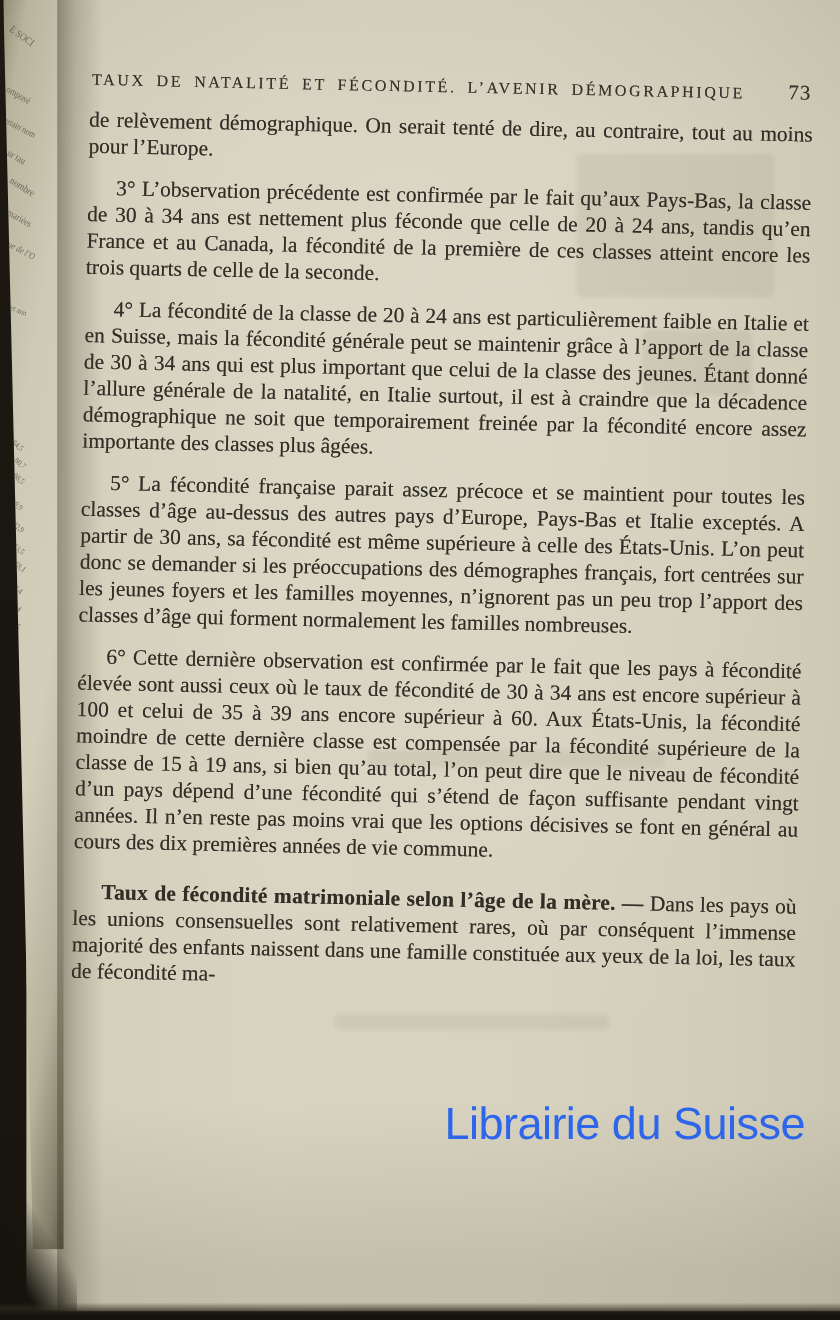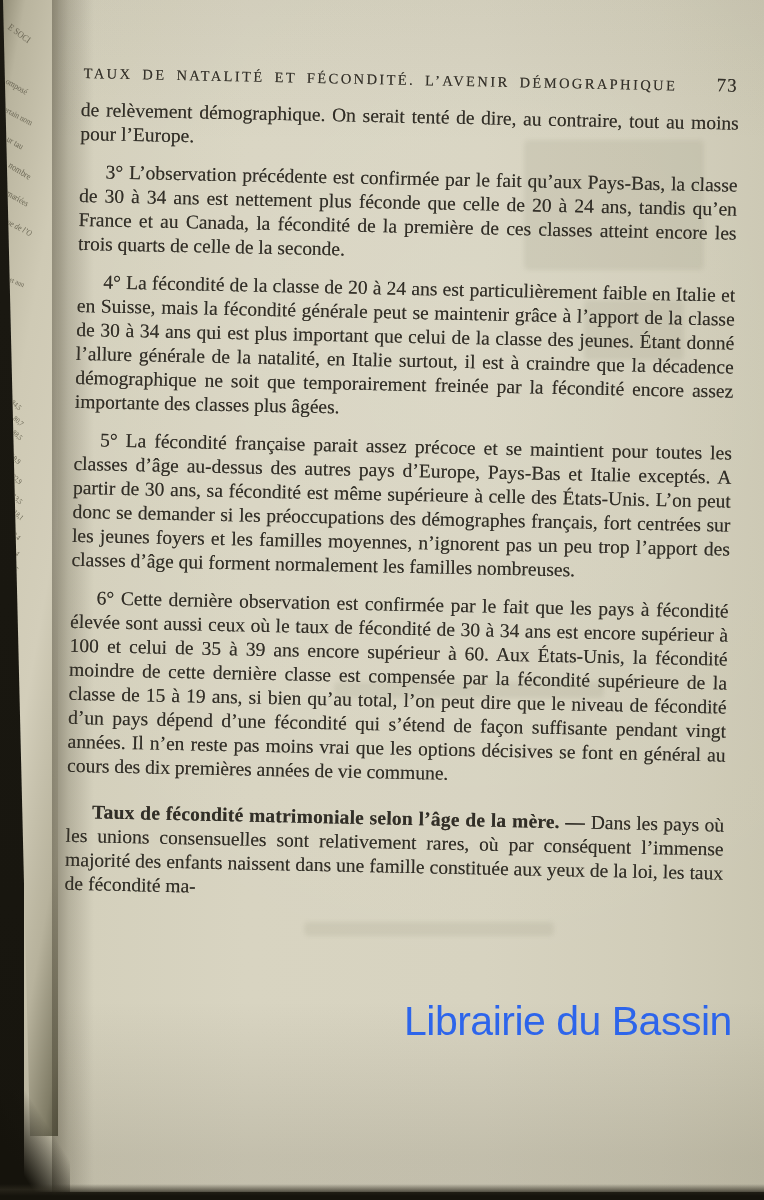--- a/index.html
+++ b/index.html
@@ -101,14 +101,14 @@
       <span class="fragment" style="top: 528px; left: 14px; font-size: 7.5px; transform: rotate(40deg) scaleX(0.85);">63,4</span>
       <span class="fragment" style="top: 544px; left: 13px; font-size: 7.5px; transform: rotate(40deg) scaleX(0.85);">66,4</span>
       <span class="fragment" style="top: 560px; left: 12px; font-size: 7.5px; transform: rotate(40deg) scaleX(0.85);">51,5</span>
       <span class="fragment ital" style="top: 614px; left: 8px; font-size: 7px; transform: rotate(34deg) scaleX(0.85);">ère p</span>
     </div>
   <div class="gutter"></div>
 
   <div class="corner-wedge"></div>
   <div class="bottom-band"></div>
 
-  <div class="watermark" style="color: rgb(37, 96, 238);">Librairie du Bassin</div>
+  <div class="watermark" style="color: rgb(37, 96, 238);">Librairie du Suisse</div>
 </div>
 
 </body></html>

